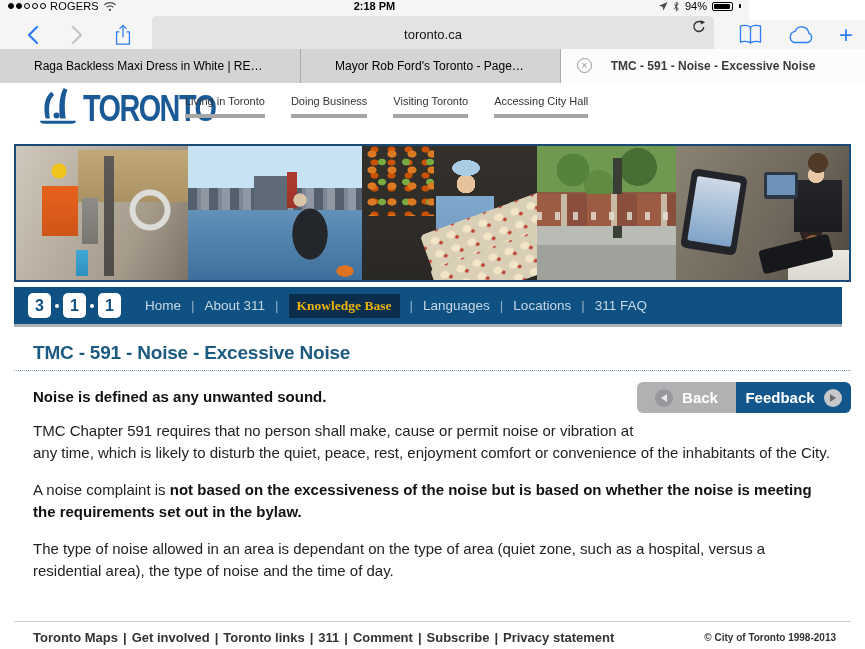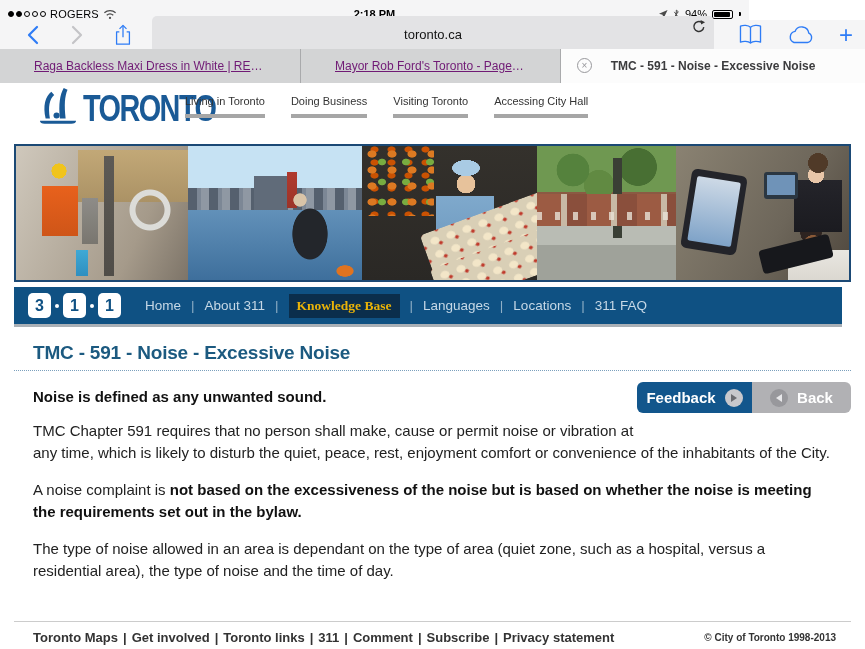--- a/index.html
+++ b/index.html
@@ -1,21 +1,21 @@
 <!DOCTYPE html>
 <html><head>
 <meta charset="utf-8">
 <style>
   * { margin:0; padding:0; box-sizing:border-box; }
   html,body { background:#e8e8e8; }
   body { font-family:"Liberation Sans","DejaVu Sans",sans-serif; }
   .screen { position:relative; width:865px; height:649px; margin:0 auto; background:#fff; overflow:hidden; }
 
   
-  .status-bar { position:absolute; top:0; left:0; width:749px; height:20px; background:#f5f5f6; display:flex; align-items:flex-end; font-size:11px; color:#000; }
+  .status-bar { position:absolute; top:0; left:0; width:749px; height:20px; background:#f5f5f6; display:flex; align-items:flex-start; font-size:11px; color:#000; }
   .sb-left { display:flex; align-items:center; gap:4px; padding-left:8px; width:200px; }
   .signal-dots { display:flex; gap:2px; align-items:center; }
   .sdot { width:6px; height:6px; border-radius:50%; border:1px solid #000; }
   .sdot.filled { background:#000; }
   .sb-carrier { font-size:11px; letter-spacing:.2px; }
   .sb-center { flex:1; text-align:center; font-weight:bold; font-size:11px; }
   .sb-right { display:flex; align-items:center; gap:5px; justify-content:flex-end; padding-right:8px; width:200px; }
   .battery-body { position:relative; width:21px; height:9px; border:1px solid #000; border-radius:2px; }
   .battery-fill { position:absolute; top:1px; left:1px; bottom:1px; width:16px; background:#000; border-radius:1px; }
   .battery-tip { width:2px; height:4px; background:#000; border-radius:0 1px 1px 0; margin-left:1px; }
@@ -27,21 +27,21 @@
   .tb-fwd { margin-left:18px; width:26px; }
   .tb-share { margin-left:20px; width:26px; }
   .url-field { position:relative; margin-left:16px; width:562px; height:37px; background:#e3e3e5; border-radius:5px; display:flex; align-items:center; justify-content:center; }
   .url-text { font-size:13px; color:#141414; }
   .url-refresh { position:absolute; right:8px; top:3px; }
   .tb-right { display:flex; align-items:center; gap:23px; margin-left:24px; }
 
   
   .tab-bar { position:absolute; top:49px; left:0; width:865px; height:34px; background:#cbcccd; display:flex; }
   .tab { position:relative; height:34px; display:flex; align-items:center; justify-content:center; font-size:12px; overflow:hidden; }
-  .tab.inactive { background:#d3d4d5; color:#701a75; border-right:1px solid #a9aaac;text-decoration:underline; }
+  .tab.inactive { background:#d3d4d5; color:#000000; border-right:1px solid #a9aaac; }
   .tab.active { background:#fcfcfc; color:#3c3c3e; font-weight:bold; }
   .tab-title { white-space:nowrap; overflow:hidden; text-overflow:ellipsis; padding:0 34px; }
   .tab-close { position:absolute; left:16px; top:9px; width:15px; height:15px; border:1px solid #98989c; border-radius:50%; color:#98989c; font-size:10px; line-height:13px; text-align:center; font-weight:normal; }
 
   
   .page { position:absolute; top:83px; left:0; width:865px; height:566px; background:#fff; }
   .site-header { position:relative; height:59px; }
   .logo-wrap { position:absolute; left:37px; top:4px; display:flex; align-items:flex-end; }
   .logo-word { font-size:37px; font-weight:bold; color:#1a5a96; letter-spacing:-2px; transform:scaleX(.78); transform-origin:left bottom; line-height:1; margin-left:4px; }
   .site-nav { position:absolute; left:185px; top:12px; display:flex; gap:26px; }
@@ -319,36 +319,36 @@
     </div>
     <div class="gray-strip"></div>
 
     <div class="content">
       <h1 class="art-title">TMC - 591 - Noise - Excessive Noise</h1>
       <div class="dotted"></div>
 
       <div class="row1">
         <p class="p-bold">Noise is defined as any unwanted sound.</p>
         <div class="btn-group">
+          <div class="btn btn-back">
+            <span class="circ circ-back">
+              <svg width="8" height="10" viewBox="0 0 8 10">
+                  <polygon points="7,1 1,5 7,9" fill="#e8e8ea"></polygon>
+                </svg>
+            </span>
+            <span>Back</span>
+          </div>
           <div class="btn btn-feedback">
             <span>Feedback</span>
             <span class="circ circ-fwd">
               <svg width="8" height="10" viewBox="0 0 8 10">
                   <polygon points="1,1 7,5 1,9" fill="#6b6b70"></polygon>
                 </svg>
             </span>
           </div>
-          <div class="btn btn-back">
-            <span class="circ circ-back">
-              <svg width="8" height="10" viewBox="0 0 8 10">
-                  <polygon points="7,1 1,5 7,9" fill="#e8e8ea"></polygon>
-                </svg>
-            </span>
-            <span>Back</span>
-          </div>
         </div>
       </div>
 
       <p class="para pre">TMC Chapter 591 requires that no person shall make, cause or permit noise or vibration at
 any time, which is likely to disturb the quiet, peace, rest, enjoyment comfort or convenience of the inhabitants of the City.</p>
 
       <p class="para"><span>A noise complaint is </span><b>not based on the excessiveness of the noise but is based on whether the noise is meeting the requirements set out in the bylaw.</b></p>
 
       <p class="para">The type of noise allowed in an area is dependant on the type of area (quiet zone, such as a hospital, versus a residential area), the type of noise and the time of day.</p>
     </div>

